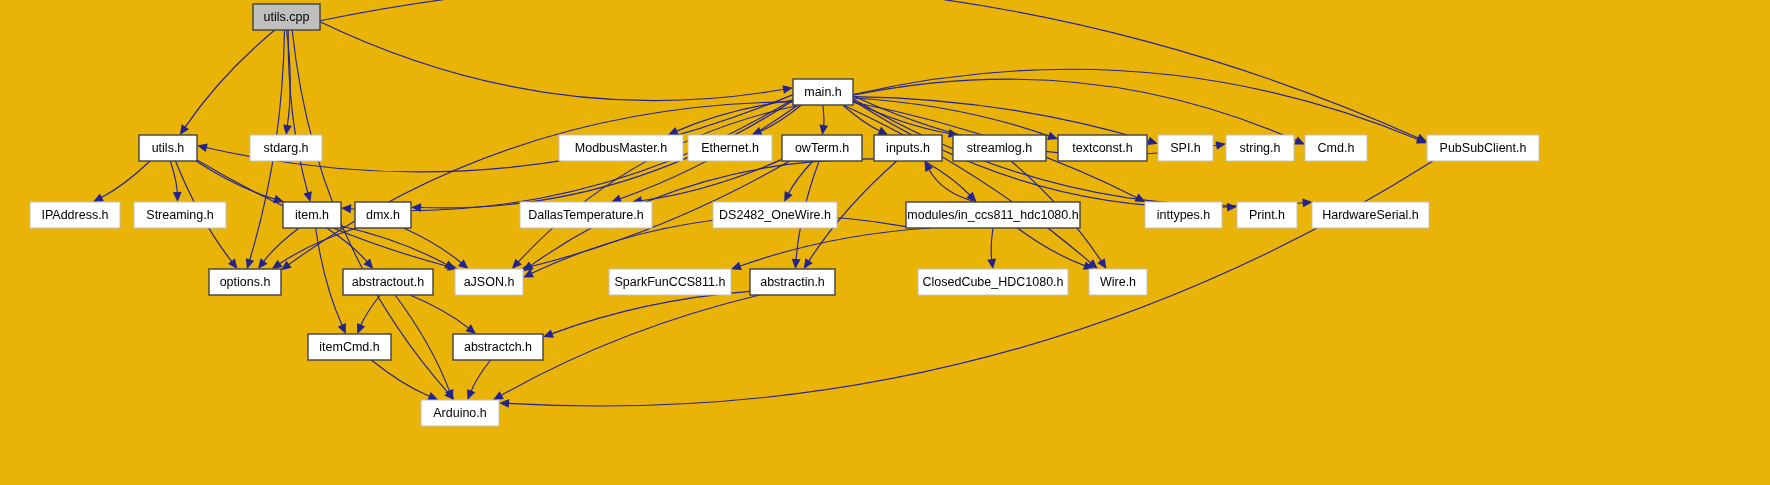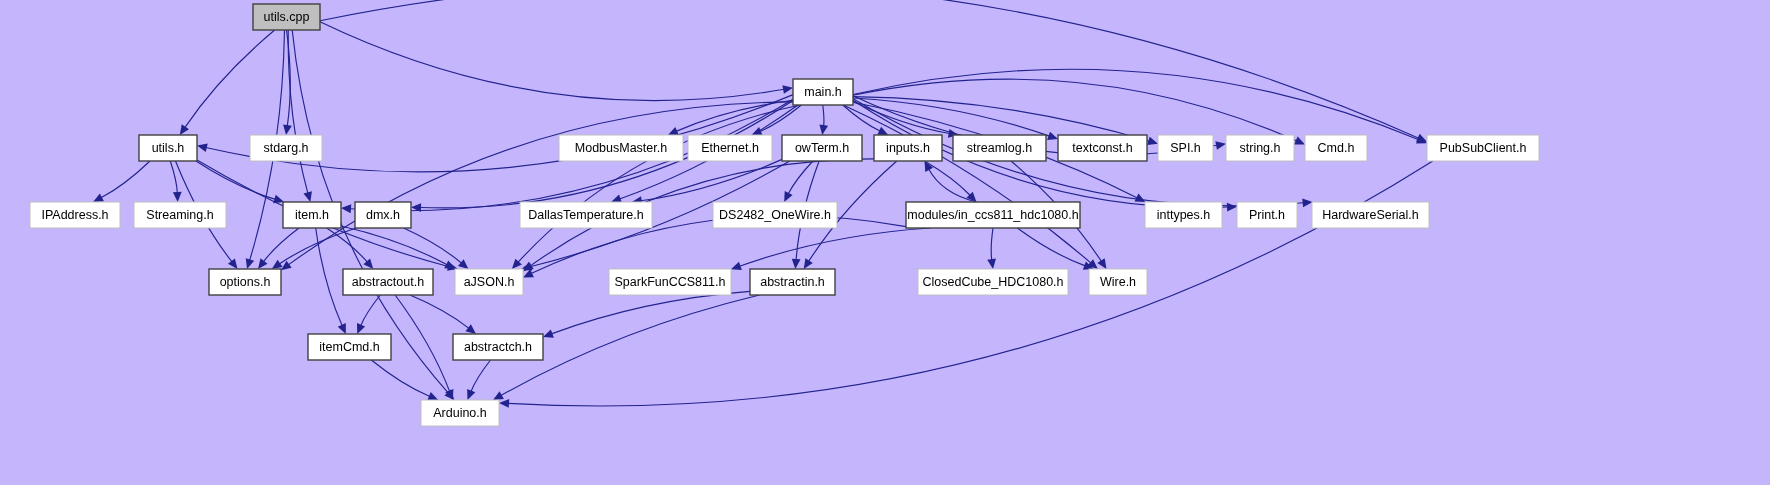--- a/index.html
+++ b/index.html
@@ -1,17 +1,17 @@
 <!DOCTYPE html>
 <html><head>
 <meta charset="utf-8">
 <style>
   html,body{margin:0;padding:0;background:#ffffff;}
   body{font-family:"Liberation Sans","DejaVu Sans",sans-serif;}
-  #graph-root{position:relative;width:1770px;height:485px;background:#c4b5fd;overflow:hidden;text-align:center;}
+  #graph-root{position:relative;width:1770px;height:485px;background:#eab308;overflow:hidden;text-align:center;}
   svg{display:block;}
   .node-box{fill:#ffffff;stroke:#c0c0c0;stroke-width:1;}
   .node-box.strong{stroke:#404040;stroke-width:1.4;}
   .node-box.root{fill:#bfbfbf;stroke:#404040;stroke-width:1.4;}
   .node-label{font-family:"Liberation Sans","DejaVu Sans",sans-serif;font-size:12.5px;fill:#000000;text-anchor:middle;dominant-baseline:middle;}
   .edge{fill:none;stroke:#23238e;stroke-width:1.15;}
   .arrowhead{fill:#23238e;stroke:none;}
 </style>
 </head>
 <body>

